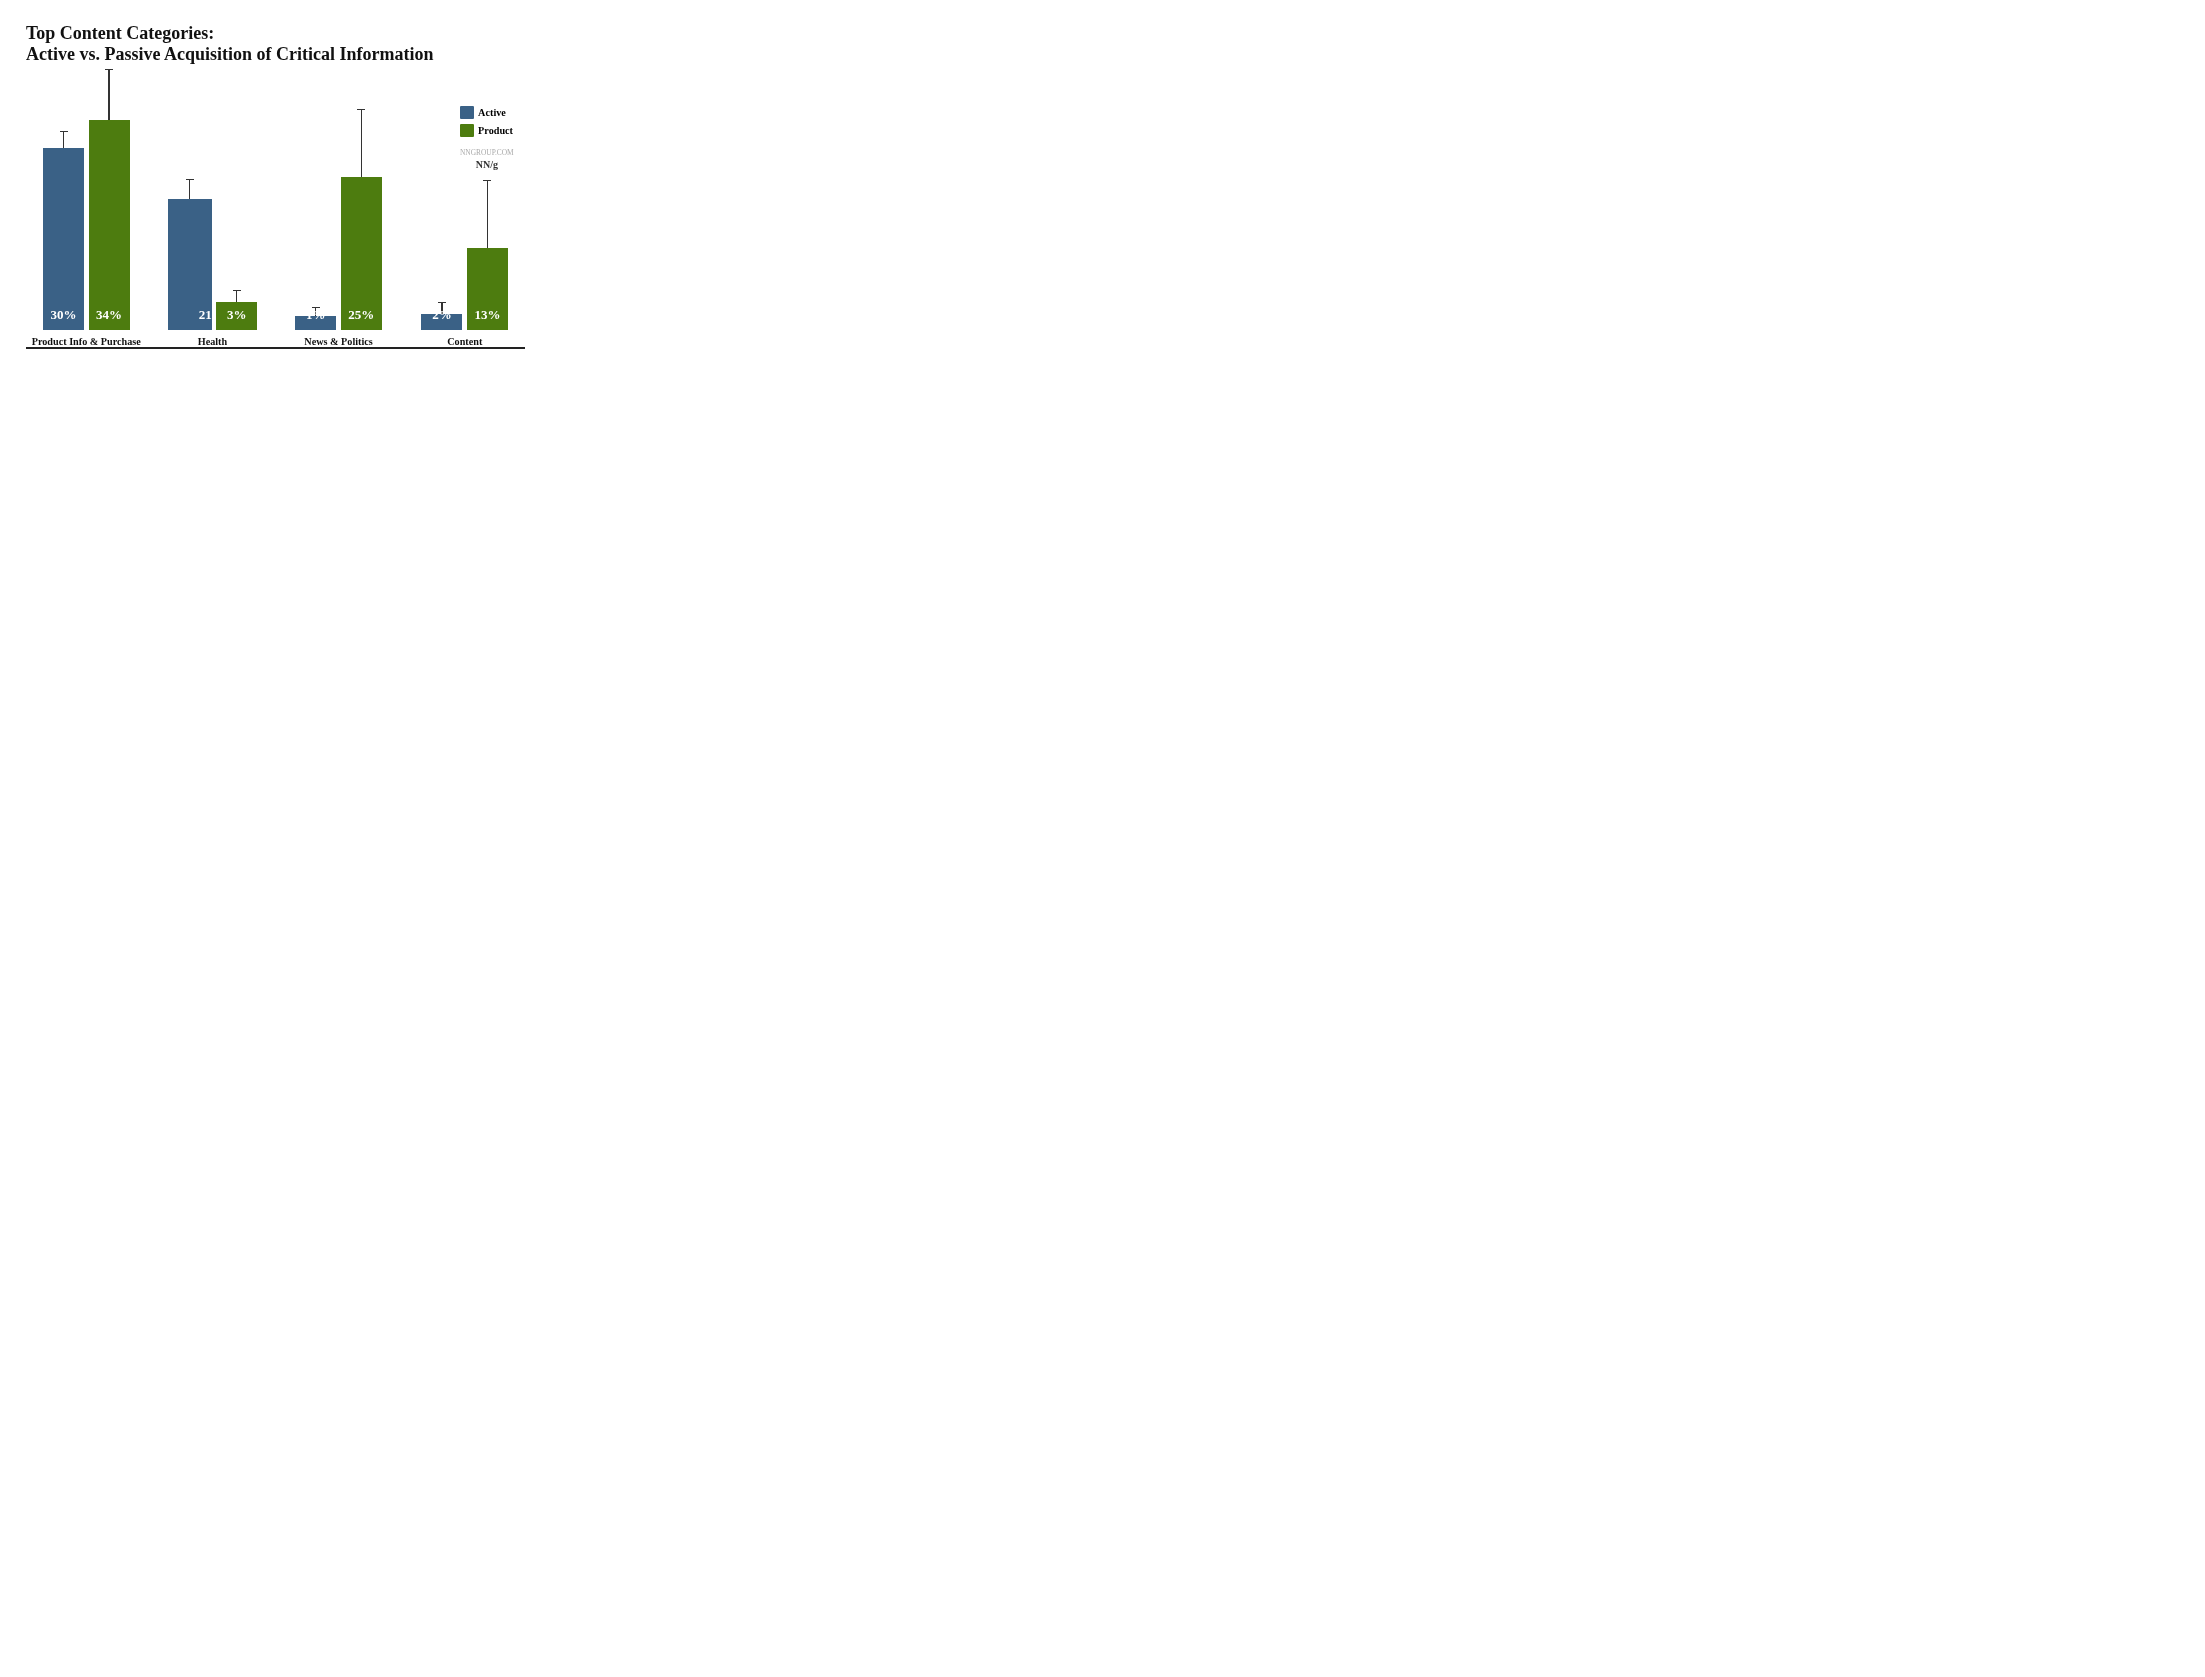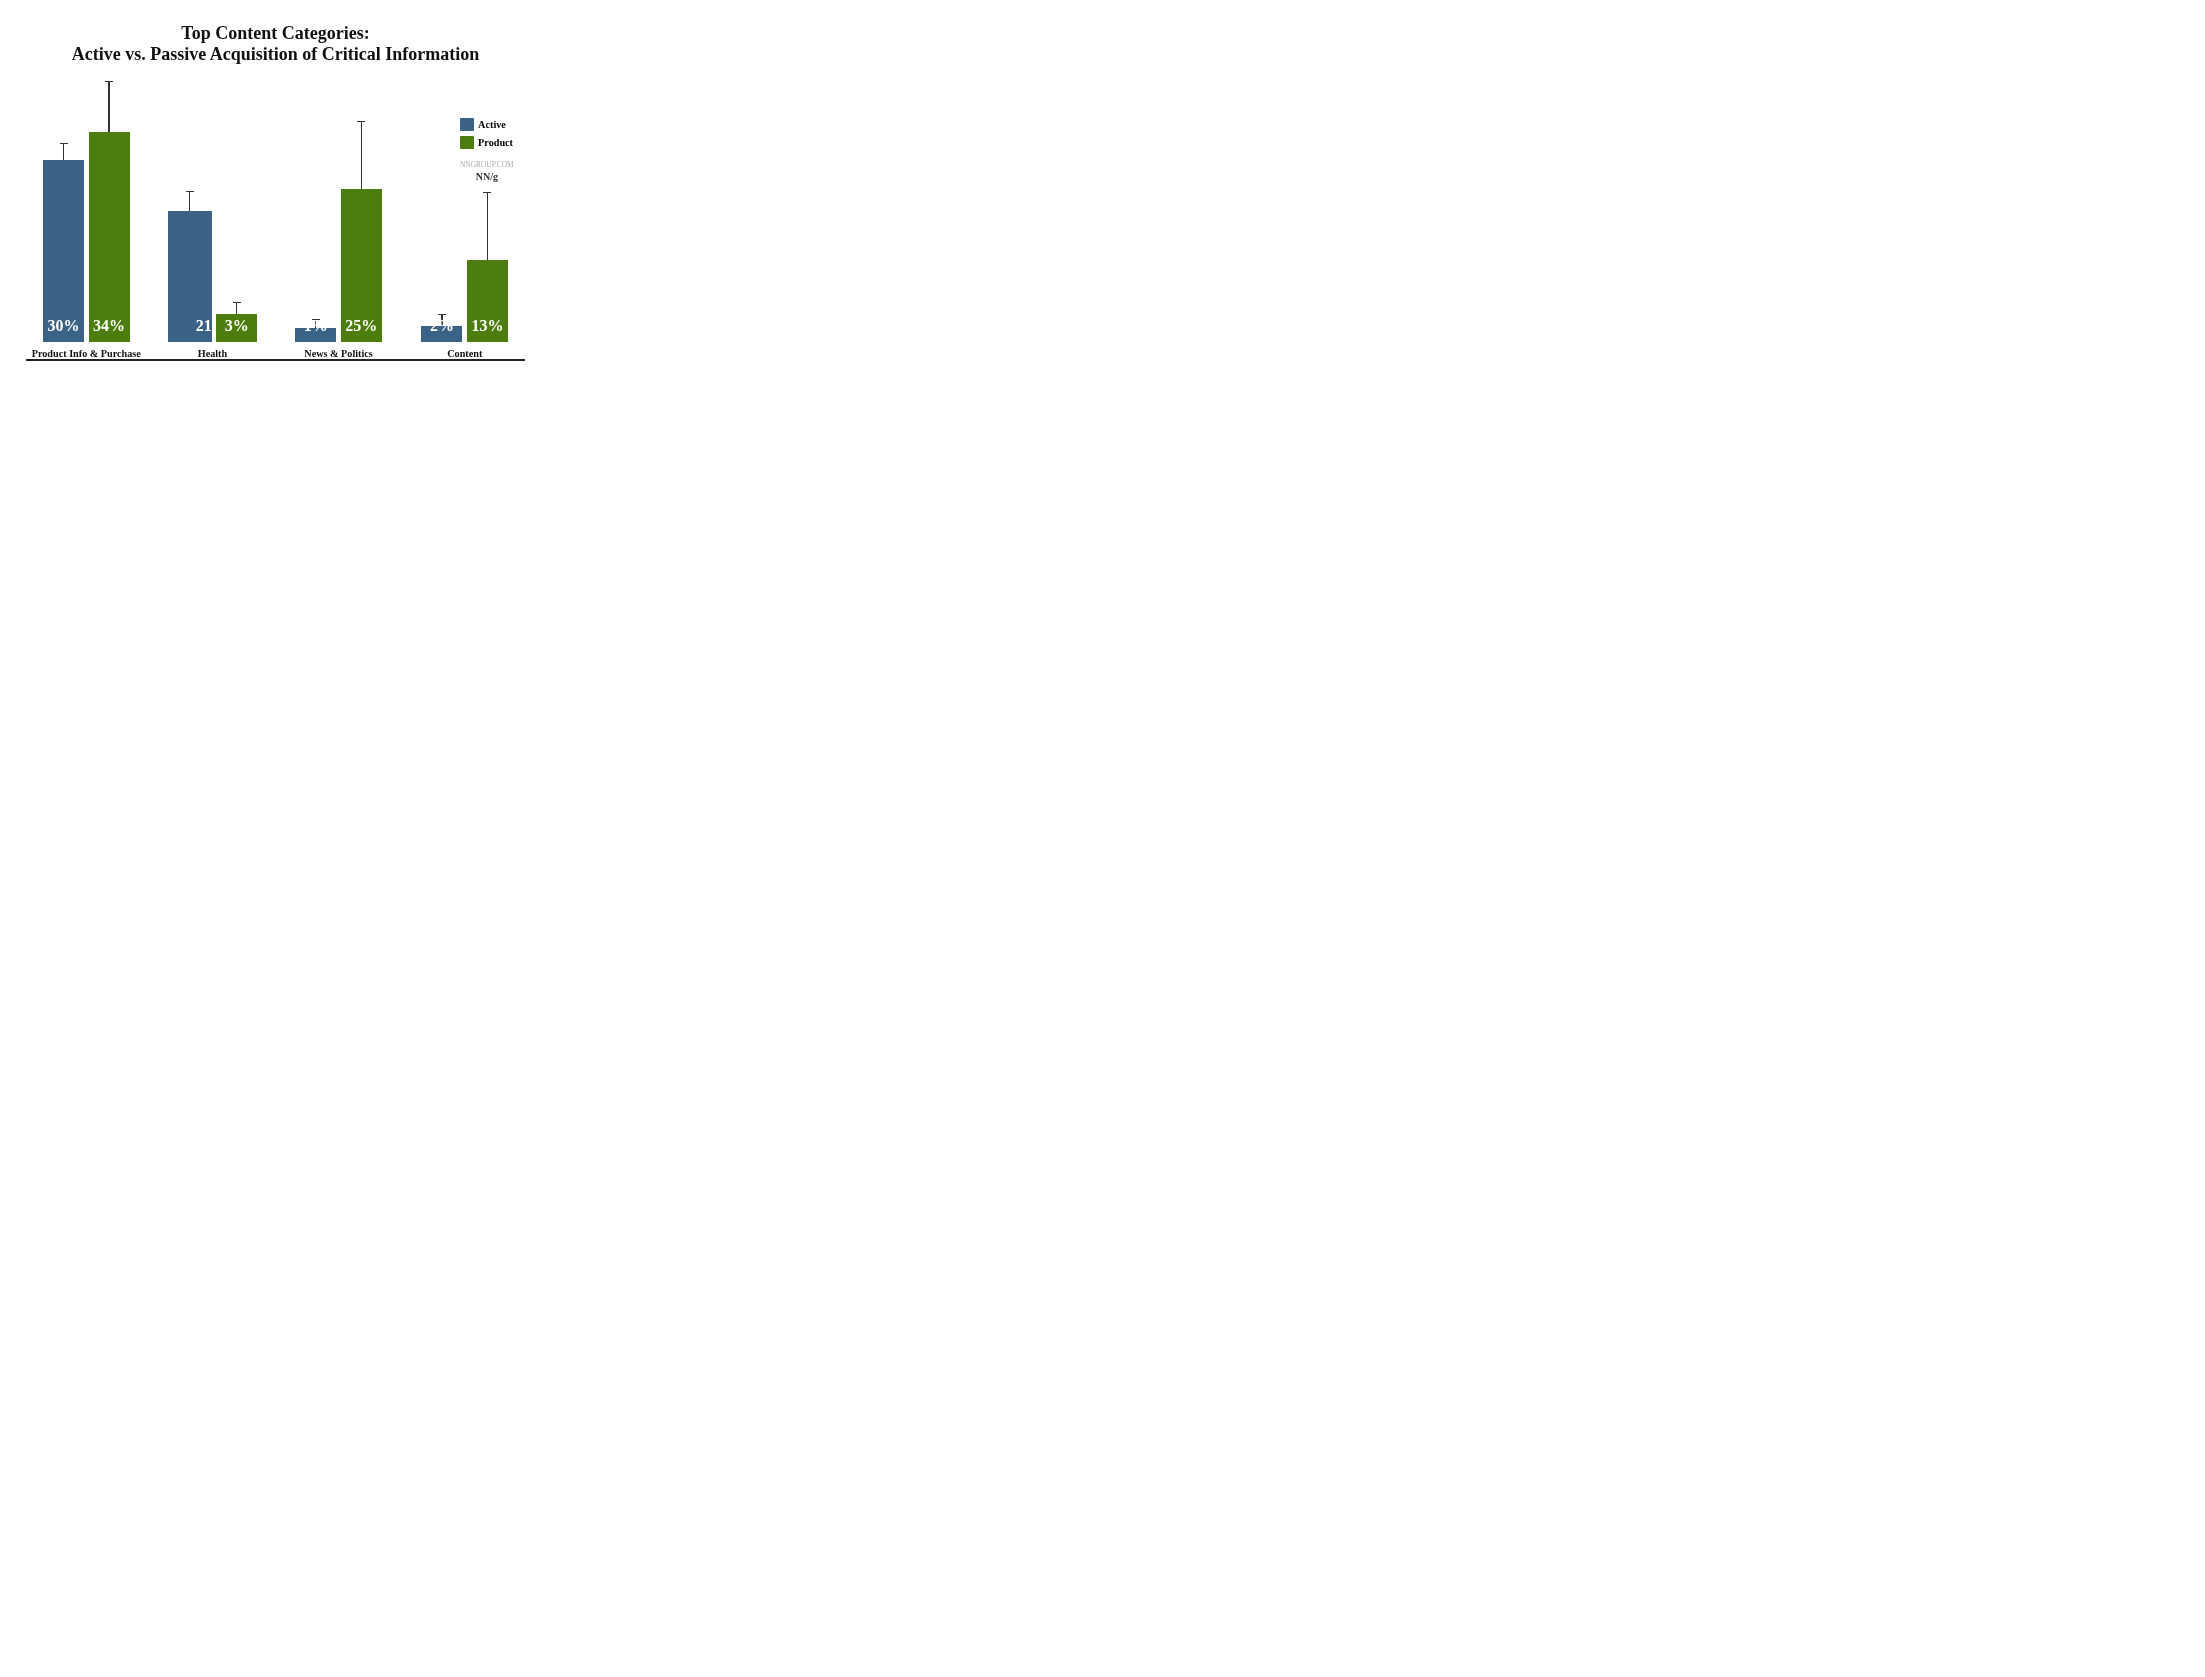--- a/index.html
+++ b/index.html
@@ -13,25 +13,25 @@
       justify-content: center;
     }
     .chart-container {
       width: 545px;
       height: 409px;
       background: #fff;
       padding: 17px 23px 11.4px 23px;
       position: relative;
     }
     .chart-title {
-      text-align: center;
+      text-align: left;
       font-size: 18px;
       font-weight: 900;
       line-height: 1.2;
-      margin-bottom: 34px;
+      margin-bottom: 22px;
       color: #111;
     }
     .chart-area {
       display: flex;
       position: relative;
       height: 261px;
     }
     .chart-body {
       flex: 1;
       display: flex;
@@ -74,21 +74,21 @@
       position: relative;
     }
     .bar {
       position: relative;
       display: flex;
       align-items: flex-end;
       justify-content: center;
     }
     .bar-label {
       color: #fff;
-      font-size: 16px;
+      font-size: 13px;
       font-weight: 700;
       padding: 3.4px 2.3px;
       position: absolute;
       bottom: 3.4px;
     }
     .error-line {
       width: 1.1px;
       background: #333;
     }
     .error-cap {

